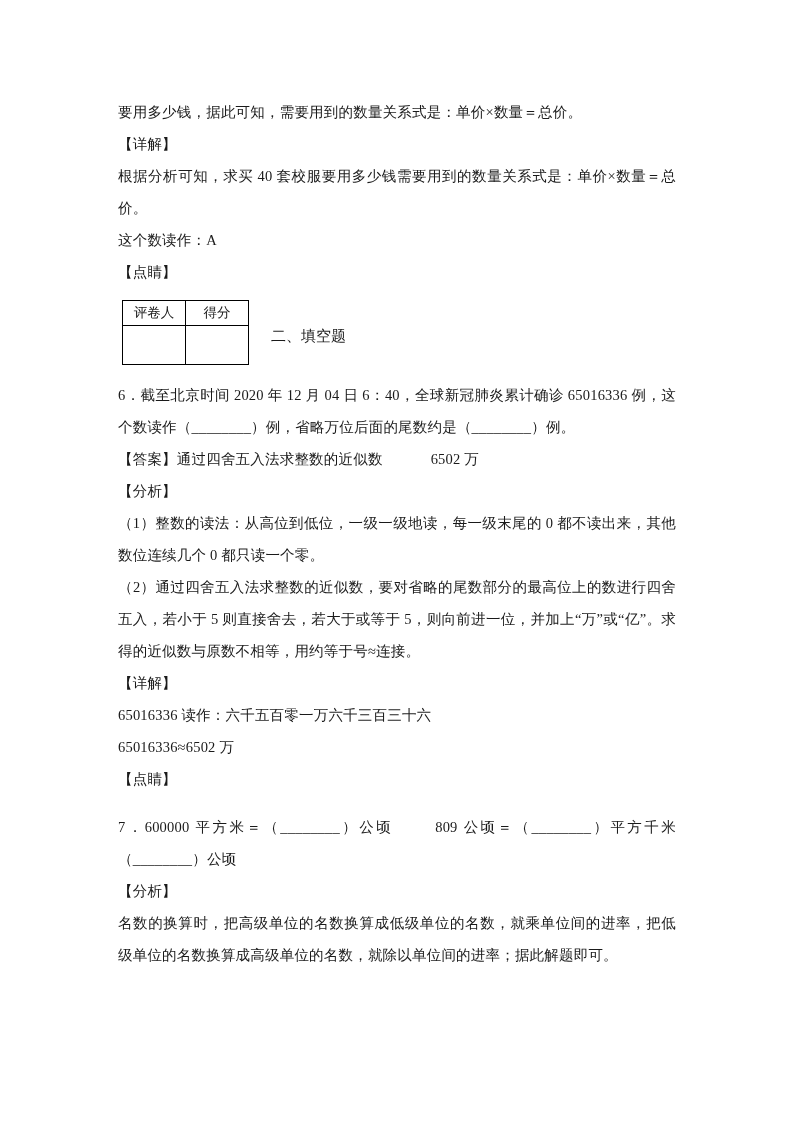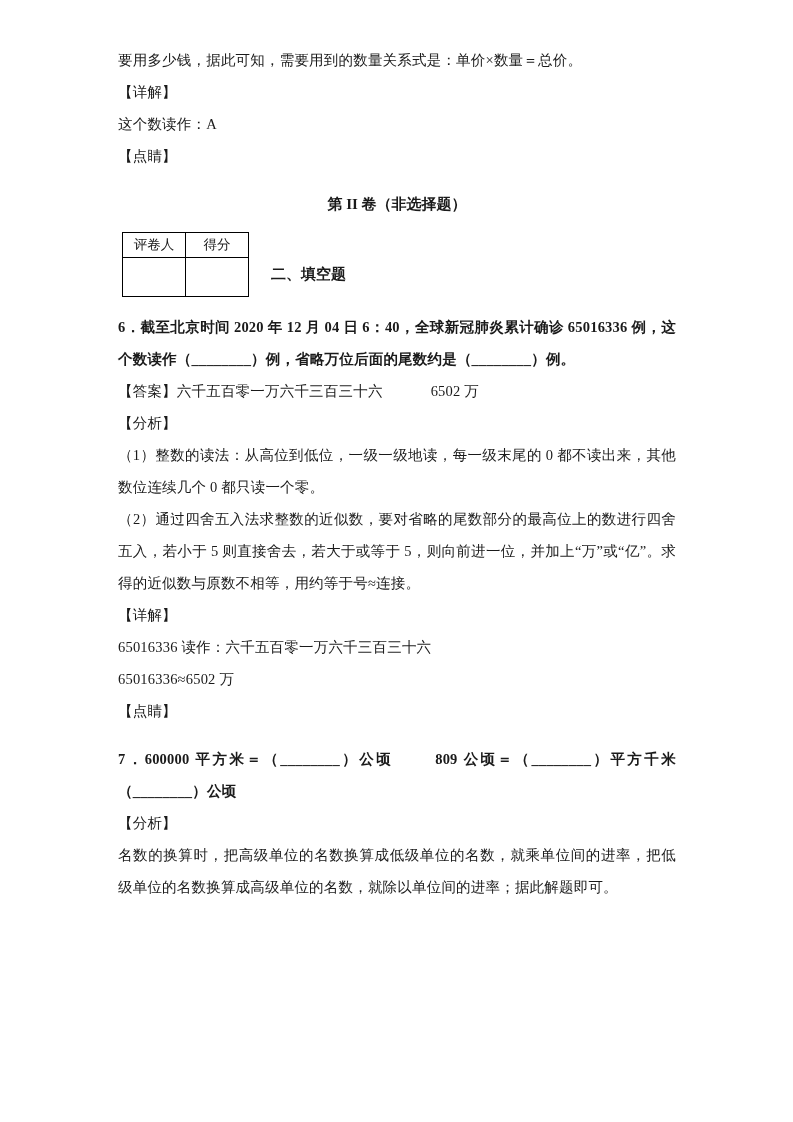--- a/index.html
+++ b/index.html
@@ -7,21 +7,21 @@
     padding: 0;
     background: #ffffff;
   }
   .page {
     position: relative;
     width: 793px;
     height: 1122px;
     margin: 0 auto;
     background: #ffffff;
     box-sizing: border-box;
-    padding: 44px 117px 0 118px;
+    padding: 96px 117px 0 118px;
     font-family: "Liberation Serif", "DejaVu Serif", serif;
     color: #1a1a1a;
     overflow: hidden;
   }
   .para {
     margin: 0;
     font-size: 14.5px;
     line-height: 32px;
     text-align: justify;
     letter-spacing: 0.2px;
@@ -51,64 +51,64 @@
     width: 62px;
     text-align: center;
     font-size: 13.5px;
     padding: 0;
   }
   table.grading tr.hdr td { height: 24px; }
   table.grading tr.body td { height: 38px; }
   .fill-heading {
     margin-left: 22px;
     font-size: 15px;
-    font-weight: bold;
+    font-weight: normal;
     position: relative;
-    top: 10px;
+    top: 4px;
   }
   .q-para {
     margin-top: 14px;
-    font-weight: bold;
+    font-weight: normal;
   }
   .answer-line { }
   .ans-gap-wide { display: inline-block; width: 48px; }
   .ans-gap { display: inline-block; width: 28px; }
   .q7-gap { display: inline-block; width: 42px; }
 </style>
 </head>
 <body>
 
 <div class="page">
 
   <p class="para">要用多少钱，据此可知，需要用到的数量关系式是：单价×数量＝总价。</p>
   <p class="para">【详解】</p>
+  <p class="para">根据分析可知，求买 40 套校服要用多少钱需要用到的数量关系式是：单价×数量＝总价。</p>
   <p class="para">这个数读作：A</p>
   <p class="para">【点睛】</p>
 
-  <div class="section-title">第 II 卷（非选择题）</div>
 
   <div class="table-section">
     <table class="grading">
       <tbody>
           <tr class="hdr">
         <td>评卷人</td>
         <td>得分</td>
       </tr>
       <tr class="body">
         <td></td>
         <td></td>
       </tr>
     </tbody>
       </table>
     <div class="fill-heading">二、填空题</div>
   </div>
 
   <p class="para q-para">6．截至北京时间 2020 年 12 月 04 日 6：40，全球新冠肺炎累计确诊 65016336 例，这个数读作（________）例，省略万位后面的尾数约是（________）例。</p>
 
-  <p class="para answer-line"><span class="label-bold">【答案】</span><span>六千五百零一万六千三百三十六</span><span class="ans-gap-wide"></span><span>6502 万</span></p>
+  <p class="para answer-line"><span class="label-bold">【答案】</span><span>通过四舍五入法求整数的近似数</span><span class="ans-gap-wide"></span><span>6502 万</span></p>
 
   <p class="para">【分析】</p>
   <p class="para">（1）整数的读法：从高位到低位，一级一级地读，每一级末尾的 0 都不读出来，其他数位连续几个 0 都只读一个零。</p>
   <p class="para">（2）通过四舍五入法求整数的近似数，要对省略的尾数部分的最高位上的数进行四舍五入，若小于 5 则直接舍去，若大于或等于 5，则向前进一位，并加上“万”或“亿”。求得的近似数与原数不相等，用约等于号≈连接。</p>
 
   <p class="para">【详解】</p>
   <p class="para">65016336 读作：六千五百零一万六千三百三十六</p>
   <p class="para">65016336≈6502 万</p>
 
   <p class="para">【点睛】</p>

